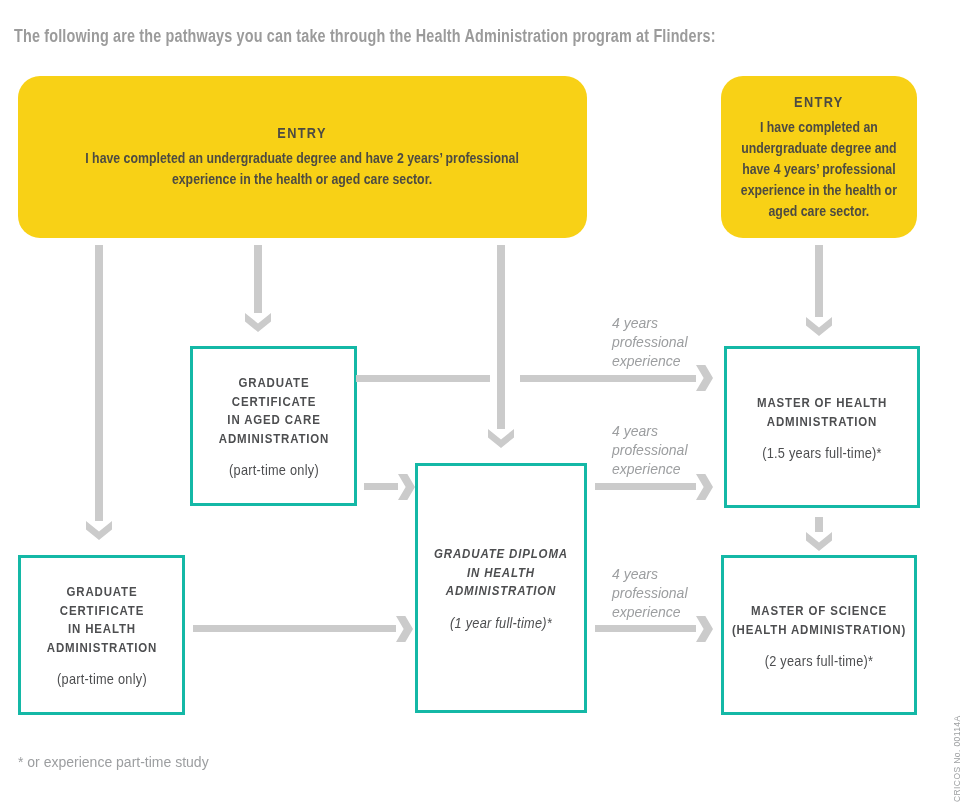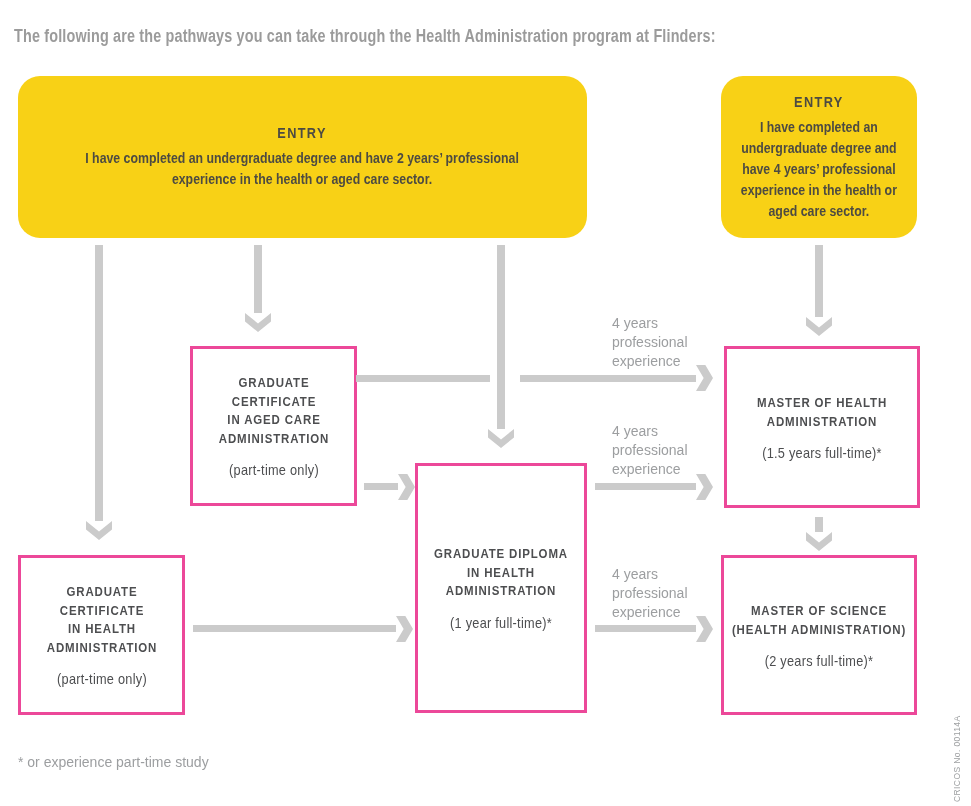--- a/index.html
+++ b/index.html
@@ -20,21 +20,21 @@
     position:absolute; background:#F8D116; color:#4d4b42;
     display:flex; flex-direction:column; justify-content:center; align-items:center;
     text-align:center;
     border-radius:22px;
   }
   .entry-heading { font-weight:bold; font-size:15px; letter-spacing:1.6px; margin-bottom:7px; white-space:nowrap; }
   .entry-body div { font-weight:bold; font-size:14.5px; line-height:21px; white-space:nowrap; }
 
   
   .course {
-    position:absolute; background:#ffffff; border:3px solid #ec4899; color:#4d4e50;
+    position:absolute; background:#ffffff; border:3px solid #14b8a6; color:#4d4e50;
     text-align:center;
   }
   .course .center {
     position:absolute; left:50%; top:50%;
     transform:translate(-50%,-50%) scaleX(0.85); transform-origin:center center;
   }
   .course-name div { font-weight:bold; font-size:13.5px; line-height:18.5px; letter-spacing:1px; white-space:nowrap; }
   .course-note { margin-top:13px; font-size:15px; letter-spacing:0.3px; white-space:nowrap; }
 
   
@@ -43,21 +43,21 @@
   .head-down {
     position:absolute; width:26px; height:19px; background:#cbcbcb;
     clip-path:polygon(0 0, 50% 55%, 100% 0, 100% 45%, 50% 100%, 0 45%);
   }
   .head-right {
     position:absolute; width:17px; height:26px; background:#cbcbcb;
     clip-path:polygon(0 0, 55% 0, 100% 50%, 55% 100%, 0 100%, 45% 50%);
   }
 
   .exp-label { position:absolute; color:#9c9ea0; font-size:14px; }
-  .exp-label div { line-height:19px; white-space:nowrap; }
+  .exp-label div { line-height:19px; white-space:nowrap;font-style:italic; }
 
   .footnote { position:absolute; left:18px; top:746px; color:#9c9ea0; font-size:14px; white-space:nowrap; }
 
   .cricos {
     position:absolute; left:952px; top:794px; transform-origin:0 0; transform:rotate(-90deg);
     font-size:8.5px; color:#9ea0a2; letter-spacing:0.4px; white-space:nowrap;
   }
 </style>
 </head>
 <body>
@@ -106,21 +106,21 @@
       <div class="course-name">
         <div>GRADUATE</div>
         <div>CERTIFICATE</div>
         <div>IN HEALTH</div>
         <div>ADMINISTRATION</div>
       </div>
       <div class="course-note">(part-time only)</div>
     </div>
   </div>
 
-  <div class="course" style="left:415px; top:455px; width:166px; height:244px;">
+  <div class="course" style="left:415px; top:455px; width:166px; height:244px;font-style:italic;">
     <div class="center">
       <div class="course-name">
         <div>GRADUATE DIPLOMA</div>
         <div>IN HEALTH</div>
         <div>ADMINISTRATION</div>
       </div>
       <div class="course-note">(1 year full-time)*</div>
     </div>
   </div>
 

